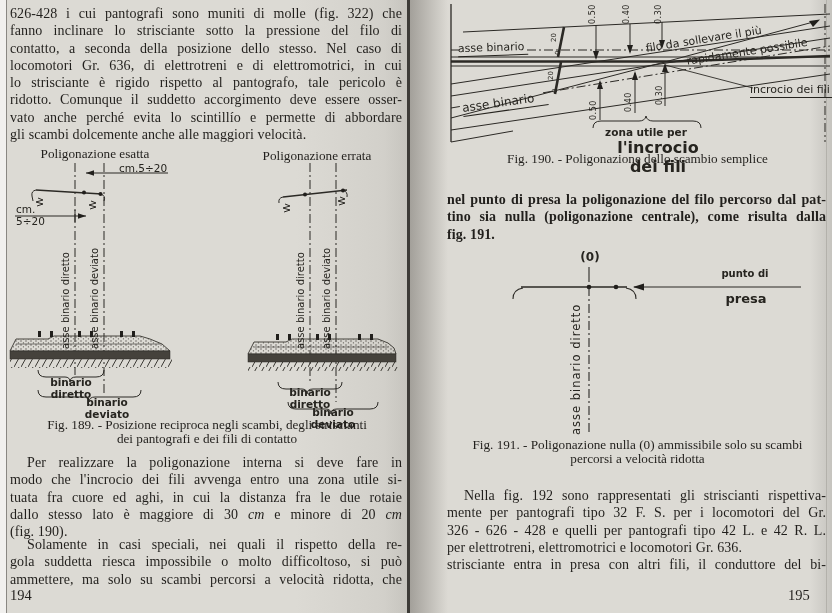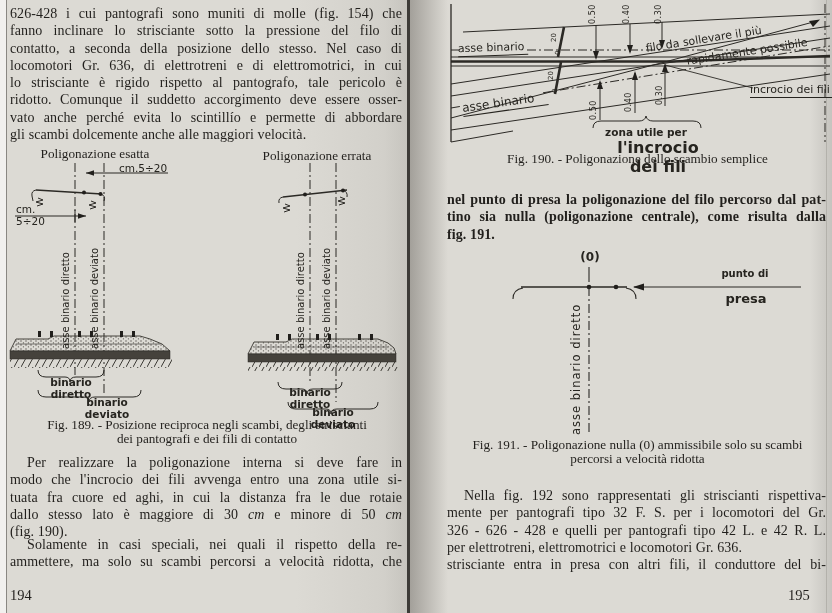--- a/index.html
+++ b/index.html
@@ -33,21 +33,21 @@
 
 <div class="bg" style="left:7px;width:401px;background:linear-gradient(to right,#dcdad4 72%,#d2d0ca 94%,#c6c4be 100%);"></div>
 <div class="bg" style="left:448px;width:384px;background:#dcdad4;"></div>
 <div class="bg" style="left:0;width:7px;background:#f1f0ee;border-right:1px solid #898782;"></div>
 <div class="bg" style="left:407px;width:3px;background:#3d3b37;"></div>
 <div class="bg" style="left:410px;width:38px;background:linear-gradient(to right,#a3a09a,#dcdad4);"></div>
 <div class="bg" style="left:810px;width:22px;background:linear-gradient(to right,rgba(0,0,0,0),rgba(0,0,0,0.10));"></div>
 <div class="bg" style="left:826px;width:1px;background:#b3b1ab;"></div>
 
 <div class="para" style="left:10px;top:5px;width:392px;">
-  <div class="line">626-428 i cui pantografi sono muniti di molle (fig. 154) che</div>
+  <div class="line">626-428 i cui pantografi sono muniti di molle (fig. 322) che</div>
   <div class="line">fanno inclinare lo strisciante sotto la pressione del filo di</div>
   <div class="line">contatto, a seconda della posizione dello stesso. Nel caso di</div>
   <div class="line">locomotori Gr. 636, di elettrotreni e di elettromotrici, in cui</div>
   <div class="line">lo strisciante è rigido rispetto al pantografo, tale pericolo è</div>
   <div class="line">ridotto. Comunque il suddetto accorgimento deve essere osser-</div>
   <div class="line">vato anche perché evita lo scintillío e permette di abbordare</div>
   <div class="line last">gli scambi dolcemente anche alle maggiori velocità.</div>
 </div>
 
 <div class="figtitle" style="left:28px;top:146px;width:134px;">Poligonazione esatta</div>
@@ -135,25 +135,26 @@
 <div class="hand c" style="left:278px;top:386px;width:64px;font-size:10.5px;">binario diretto</div>
 <div class="hand c" style="left:298px;top:406px;width:70px;font-size:10.5px;">binario deviato</div>
 
 <div class="caption" style="left:12px;top:417px;width:390px;">Fig. 189. - Posizione reciproca negli scambi, degli striscianti</div>
 <div class="caption" style="left:12px;top:431px;width:390px;">dei pantografi e dei fili di contatto</div>
 
 <div class="para" style="left:10px;top:454px;width:392px;">
   <div class="line indent">Per realizzare la poligonazione interna si deve fare in</div>
   <div class="line">modo che l'incrocio dei fili avvenga entro una zona utile si-</div>
   <div class="line">tuata fra cuore ed aghi, in cui la distanza fra le due rotaie</div>
-  <div class="line"><span>dallo stesso lato è maggiore di 30 </span><span class="it">cm</span><span> e minore di 50 </span><span class="it">cm</span></div>
+  <div class="line"><span>dallo stesso lato è maggiore di 30 </span><span class="it">cm</span><span> e minore di 20 </span><span class="it">cm</span></div>
   <div class="line last">(fig. 190).</div>
 </div>
 <div class="para" style="left:10px;top:536px;width:392px;">
   <div class="line indent">Solamente in casi speciali, nei quali il rispetto della re-</div>
+  <div class="line">gola suddetta riesca impossibile o molto difficoltoso, si può</div>
   <div class="line">ammettere, ma solo su scambi percorsi a velocità ridotta, che</div>
 </div>
 <div class="pagenum" style="left:10px;top:587px;">194</div>
 
 <svg style="left:443px;top:0;" width="389" height="148" viewBox="0 0 389 148">
   <g stroke="#2b2925" fill="none" stroke-width="1">
     <path d="M8,4 V142" stroke-width="1.3"></path>
     <path d="M20,32 L387,14"></path>
 
     <path d="M153,25 V58"></path>

